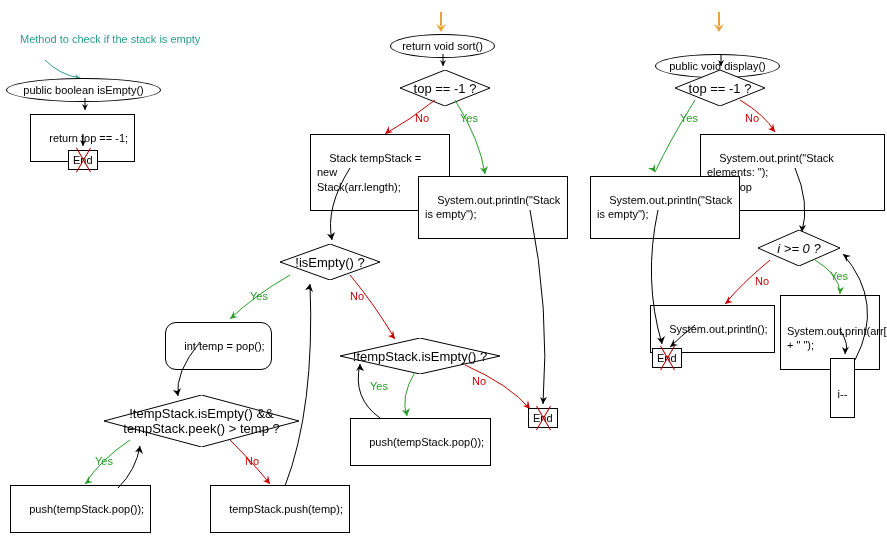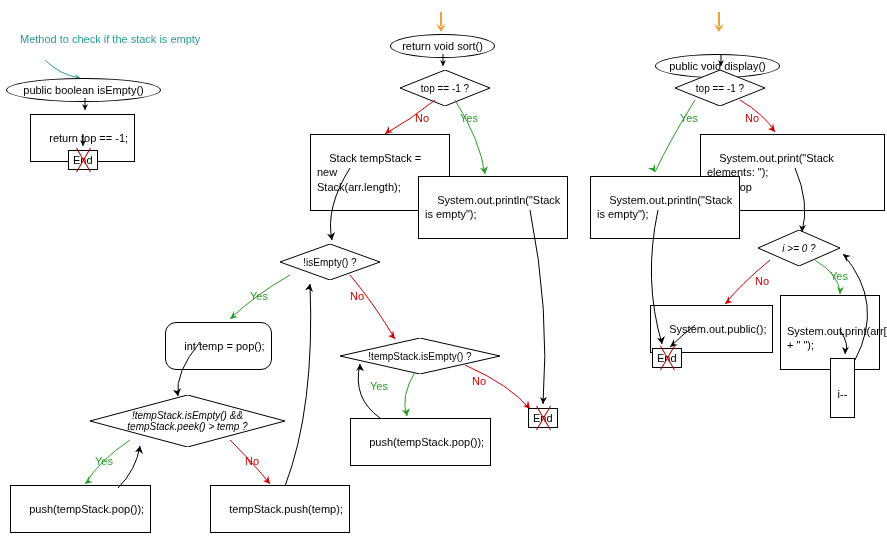--- a/index.html
+++ b/index.html
@@ -8,21 +8,21 @@
     .comment { position: absolute; color: #2a9d8f; font-size: 11px; line-height: 1.3; }
     .terminal { position: absolute; border: 1px solid #000; border-radius: 50%; padding: 4px 10px; background: #fff; white-space: nowrap; text-align: center; }
     .process { position: absolute; border: 1px solid #000; background: #fff; padding: 4px 6px; white-space: pre-wrap; }
     .end { position: absolute; border: 1px solid #000; background: #fff; padding: 2px 4px; }
     .end::before, .end::after { content: ""; position: absolute; background: #b00; }
     .end::before { width: 1px; height: 28px; left: 50%; top: -5px; transform: rotate(30deg); }
     .end::after { width: 1px; height: 28px; left: 50%; top: -5px; transform: rotate(-30deg); }
     .decision { position: absolute; text-align: center; }
     .diamond { width: 100%; height: 100%; position: relative; }
     .diamond svg { position: absolute; top: 0; left: 0; width: 100%; height: 100%; }
-    .diamond-text { position: absolute; top: 50%; left: 50%; transform: translate(-50%, -50%); white-space: nowrap; font-size: 10px; }
+    .diamond-text { position: absolute; top: 50%; left: 50%; transform: translate(-50%, -50%); white-space: nowrap; font-size: 13px; }
     .edge { position: absolute; }
     .edge svg { display: block; overflow: visible; }
     .edge-label { position: absolute; font-size: 11px; }
     .yes { color: #2a9d2a; }
     .no { color: #c00; }
     .node-text { font-size: 11px; line-height: 1.3; }
   </style>
 </head>
 <body>
 
@@ -155,21 +155,21 @@
     <span class="node-text">int temp = pop();</span>
   </div>
 
   <div class="edge" style="left:170px; top:342px;">
     <svg width="40" height="60">
         <path d="M30 0 Q 5 30 8 54" stroke="#000" fill="none"></path>
         <path d="M8 54 l-5 -6 l4 1 l4 -3 z" fill="#000"></path>
       </svg>
   </div>
 
-  <div class="decision" style="left:90px; top:395px; width:195px; height:52px;font-style:italic;">
+  <div class="decision" style="left:104px; top:395px; width:195px; height:52px;">
     <div class="diamond">
       <svg viewBox="0 0 195 52">
           <polygon points="97.5,0 195,26 97.5,52 0,26" fill="#fff" stroke="#000"></polygon>
         </svg>
       <span class="diamond-text" style="white-space:pre;">!tempStack.isEmpty() &amp;&amp;
 tempStack.peek() &gt; temp ?</span>
     </div>
   </div>
 
   <div class="edge-label yes" style="left:95px; top:455px;">Yes</div>
@@ -336,21 +336,21 @@
       </svg>
   </div>
   <div class="edge" style="left:810px; top:260px;">
     <svg width="50" height="40">
         <path d="M5 0 Q 30 15 30 34" stroke="#2a9d2a" fill="none"></path>
         <path d="M30 34 l-3 -7 l3 2 l4 -2 z" fill="#2a9d2a"></path>
       </svg>
   </div>
 
   <div class="process" style="left:650px; top:305px;">
-    <span class="node-text">System.out.public();</span>
+    <span class="node-text">System.out.println();</span>
   </div>
 
   <div class="process" style="left:780px; top:295px; width:100px;">
     <span class="node-text">System.out.print(arr[i]
 + " ");</span>
   </div>
 
   <div class="edge" style="left:835px; top:330px;">
     <svg width="20" height="30">
         <path d="M5 0 Q 15 15 10 24" stroke="#000" fill="none"></path>

